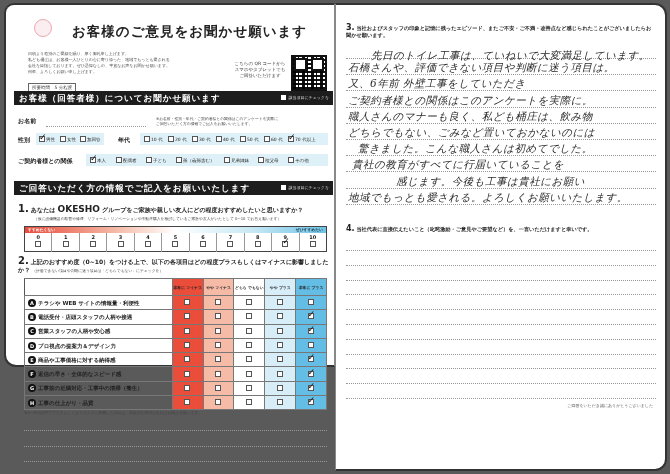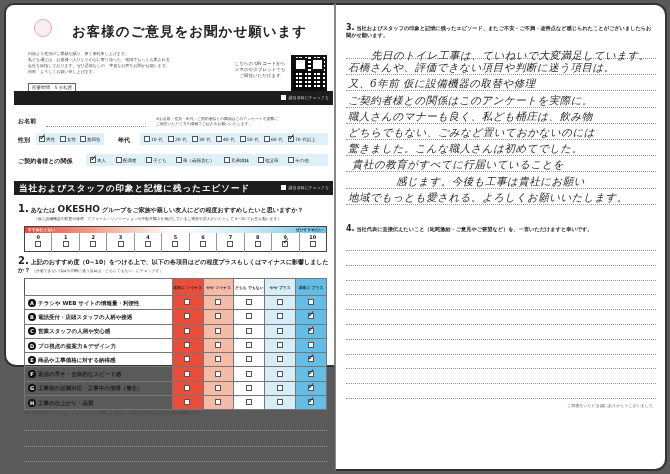--- a/index.html
+++ b/index.html
@@ -83,20 +83,21 @@
     <div class="time-box">所要時間　5 分程度</div>
     <div class="qr-note">
       <div>こちらの QR コードから</div>
       <div>スマホやタブレットでも</div>
       <div>ご回答いただけます</div>
     </div>
     <div class="qr"></div>
   </div>
 
   <div class="band" style="top:86px">
+    <span>お客様（回答者様）についてお聞かせ願います</span>
     <span class="note"><i></i><span>該当項目にチェックを</span></span>
   </div>
 
   <div class="lbl" style="left:12px;top:112px">お名前</div>
   <div class="smallnote">
     <div>※お名前・性別・年代・ご契約者様との関係はこのアンケートを実際に</div>
     <div>ご回答いただく方の情報でご記入をお願いいたします。</div>
   </div>
   <div class="dotline" style="left:40px;top:121px;width:100px;"></div>
 
@@ -171,21 +172,21 @@
   <div class="opt" style="left:252px;top:152px">
       <span class="cb"></span>
       <span>祖父母</span>
     </div>
   <div class="opt" style="left:282px;top:152px">
       <span class="cb"></span>
       <span>その他</span>
     </div>
 
   <div class="band" style="top:176px">
-    <span>当社およびスタッフの印象と記憶に残ったエピソード</span>
+    <span>ご回答いただく方の情報でご記入をお願いいたします</span>
     <span class="note"><i></i><span>該当項目にチェックを</span></span>
   </div>
 
   <div class="q1">
     <span class="num">1.</span>
     <span>あなたは</span>
     <span class="brand">OKESHO</span>
     <span>グループをご家族や親しい友人にどの程度おすすめしたいと思いますか？</span>
   </div>
   <div class="q1sub">（仮に設備機器の取替や修理、リフォーム・リノベーションや不動産購入を検討しているご家族や友人がいたとして 0~10 でお答え願います）</div>
@@ -338,29 +339,29 @@
   <div class="q3">
     <span class="num">3.</span>
     <span>当社およびスタッフの印象と記憶に残ったエピソード、またご不安・ご不満・改善点など感じられたことがございましたらお聞かせ願います。</span>
   </div>
   <div id="hand-lines">
       <div class="dotline" style="left: 10px; width: 310px; top: 53px;"></div>
       <div class="hand" style="top: 44px; left: 22px; margin-left: 13px;">先日のトイレ工事は、ていねいで大変満足しています。</div>
       <div class="dotline" style="left: 10px; width: 310px; top: 69.2px;"></div>
       <div class="hand" style="top: 56.2px; left: 12px;">石橋さんや、評価できない項目や判断に迷う項目は。</div>
       <div class="dotline" style="left: 10px; width: 310px; top: 85.4px;"></div>
-      <div class="hand" style="top: 72.4px; left: 12px;">又、6年前 仮に設備機器の取替や修理</div>
+      <div class="hand" style="top: 72.4px; left: 12px;">又、6年前 外壁工事をしていただき</div>
       <div class="dotline" style="left: 10px; width: 310px; top: 101.6px;"></div>
       <div class="hand" style="top: 88.6px; left: 12px;">ご契約者様との関係はこのアンケートを実際に。</div>
       <div class="dotline" style="left: 10px; width: 310px; top: 117.8px;"></div>
       <div class="hand" style="top: 104.8px; left: 12px;">職人さんのマナーも良く、私ども桶庄は、飲み物</div>
       <div class="dotline" style="left: 10px; width: 310px; top: 134px;"></div>
       <div class="hand" style="top: 121px; left: 12px;">どちらでもない、ごみなど置いておかないのには</div>
       <div class="dotline" style="left: 10px; width: 310px; top: 150.2px;"></div>
-      <div class="hand" style="top: 137.2px; left: 12px;">驚きました。こんな職人さんは初めてでした。</div>
+      <div class="hand" style="top: 137.2px; left: 22px;">驚きました。こんな職人さんは初めてでした。</div>
       <div class="dotline" style="left: 10px; width: 310px; top: 166.4px;"></div>
       <div class="hand" style="top: 153.4px; left: 16px;">貴社の教育がすべてに行届いていることを</div>
       <div class="dotline" style="left: 10px; width: 310px; top: 182.6px;"></div>
       <div class="hand" style="top: 169.6px; left: 12px; margin-left: 48px;">感じます。今後も工事は貴社にお願い</div>
       <div class="dotline" style="left: 10px; width: 310px; top: 198.8px;"></div>
       <div class="hand" style="top: 185.8px; left: 12px;">地域でもっとも愛される。よろしくお願いいたします。</div>
     </div>
 
   <div class="q4">
     <span class="num">4.</span>

